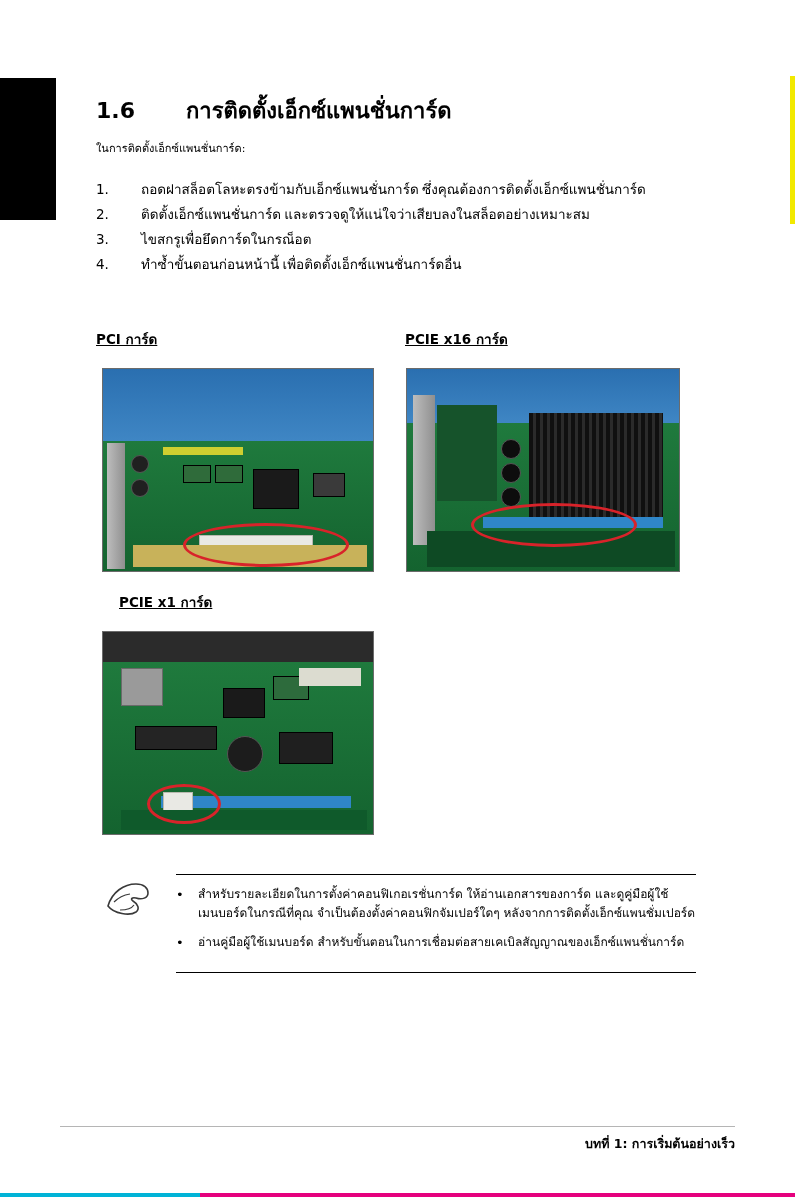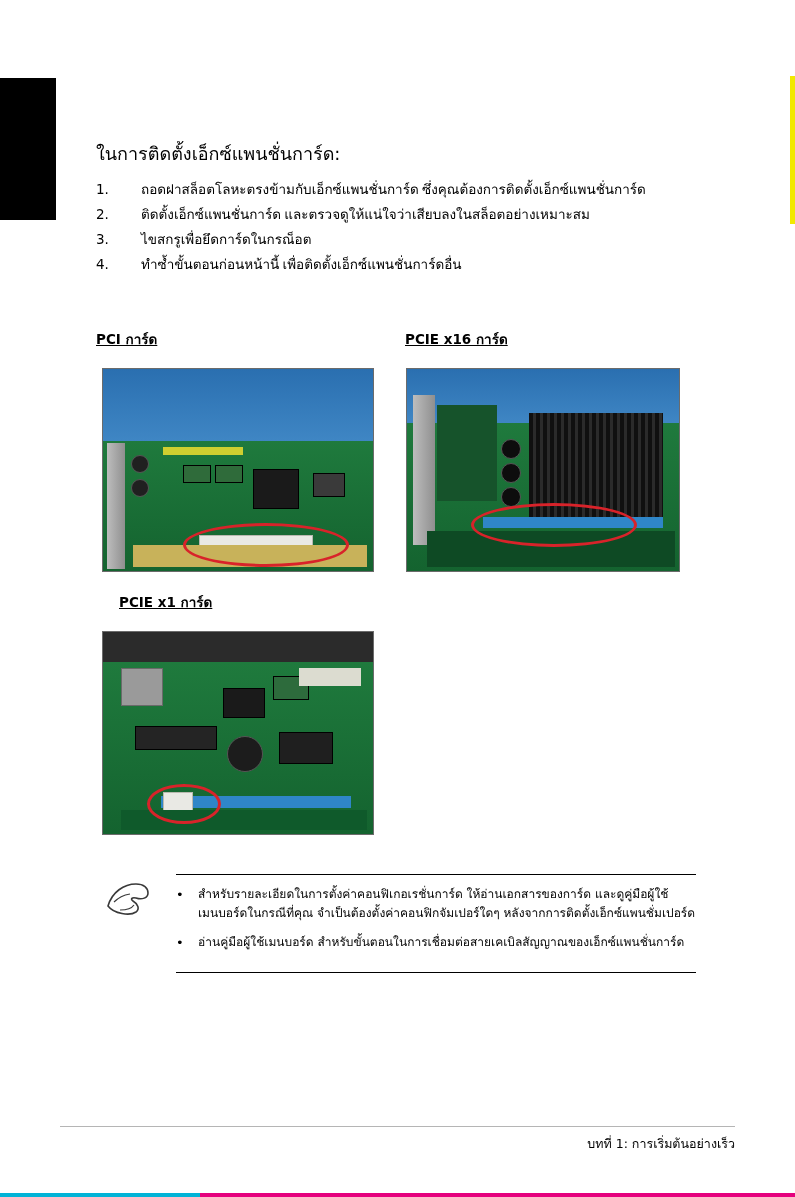--- a/index.html
+++ b/index.html
@@ -79,21 +79,21 @@
   .section-title {
     font-size: 22px;
     font-weight: bold;
     color: #000;
   }
 
   .intro {
     position: absolute;
     left: 96px;
     top: 139px;
-    font-size: 18px;
+    font-size: 11px;
     color: #000;
   }
 
   
   .steps {
     position: absolute;
     left: 96px;
     top: 179px;
     width: 640px;
   }
@@ -218,30 +218,35 @@
     width: 675px;
     height: 1px;
     background: #b5b5b5;
   }
   .footer-text {
     position: absolute;
     right: 60px;
     top: 1134px;
     font-size: 12.5px;
     color: #000;
+    font-weight: bold;
   }
 </style>
 </head>
 <body>
 
 <div class="page">
 
   <div class="left-black-bar"></div>
   <div class="right-yellow-bar"></div>
 
+  <div class="section-head">
+    <div class="section-num">1.6</div>
+    <div class="section-title">การติดตั้งเอ็กซ์แพนชั่นการ์ด</div>
+  </div>
 
   <div class="intro">ในการติดตั้งเอ็กซ์แพนชั่นการ์ด:</div>
 
   <div class="steps">
     <div class="step">
       <div class="step-num">1.</div>
       <div class="step-text">ถอดฝาสล็อตโลหะตรงข้ามกับเอ็กซ์แพนชั่นการ์ด ซึ่งคุณต้องการติดตั้งเอ็กซ์แพนชั่นการ์ด</div>
     </div>
     <div class="step">
       <div class="step-num">2.</div>

